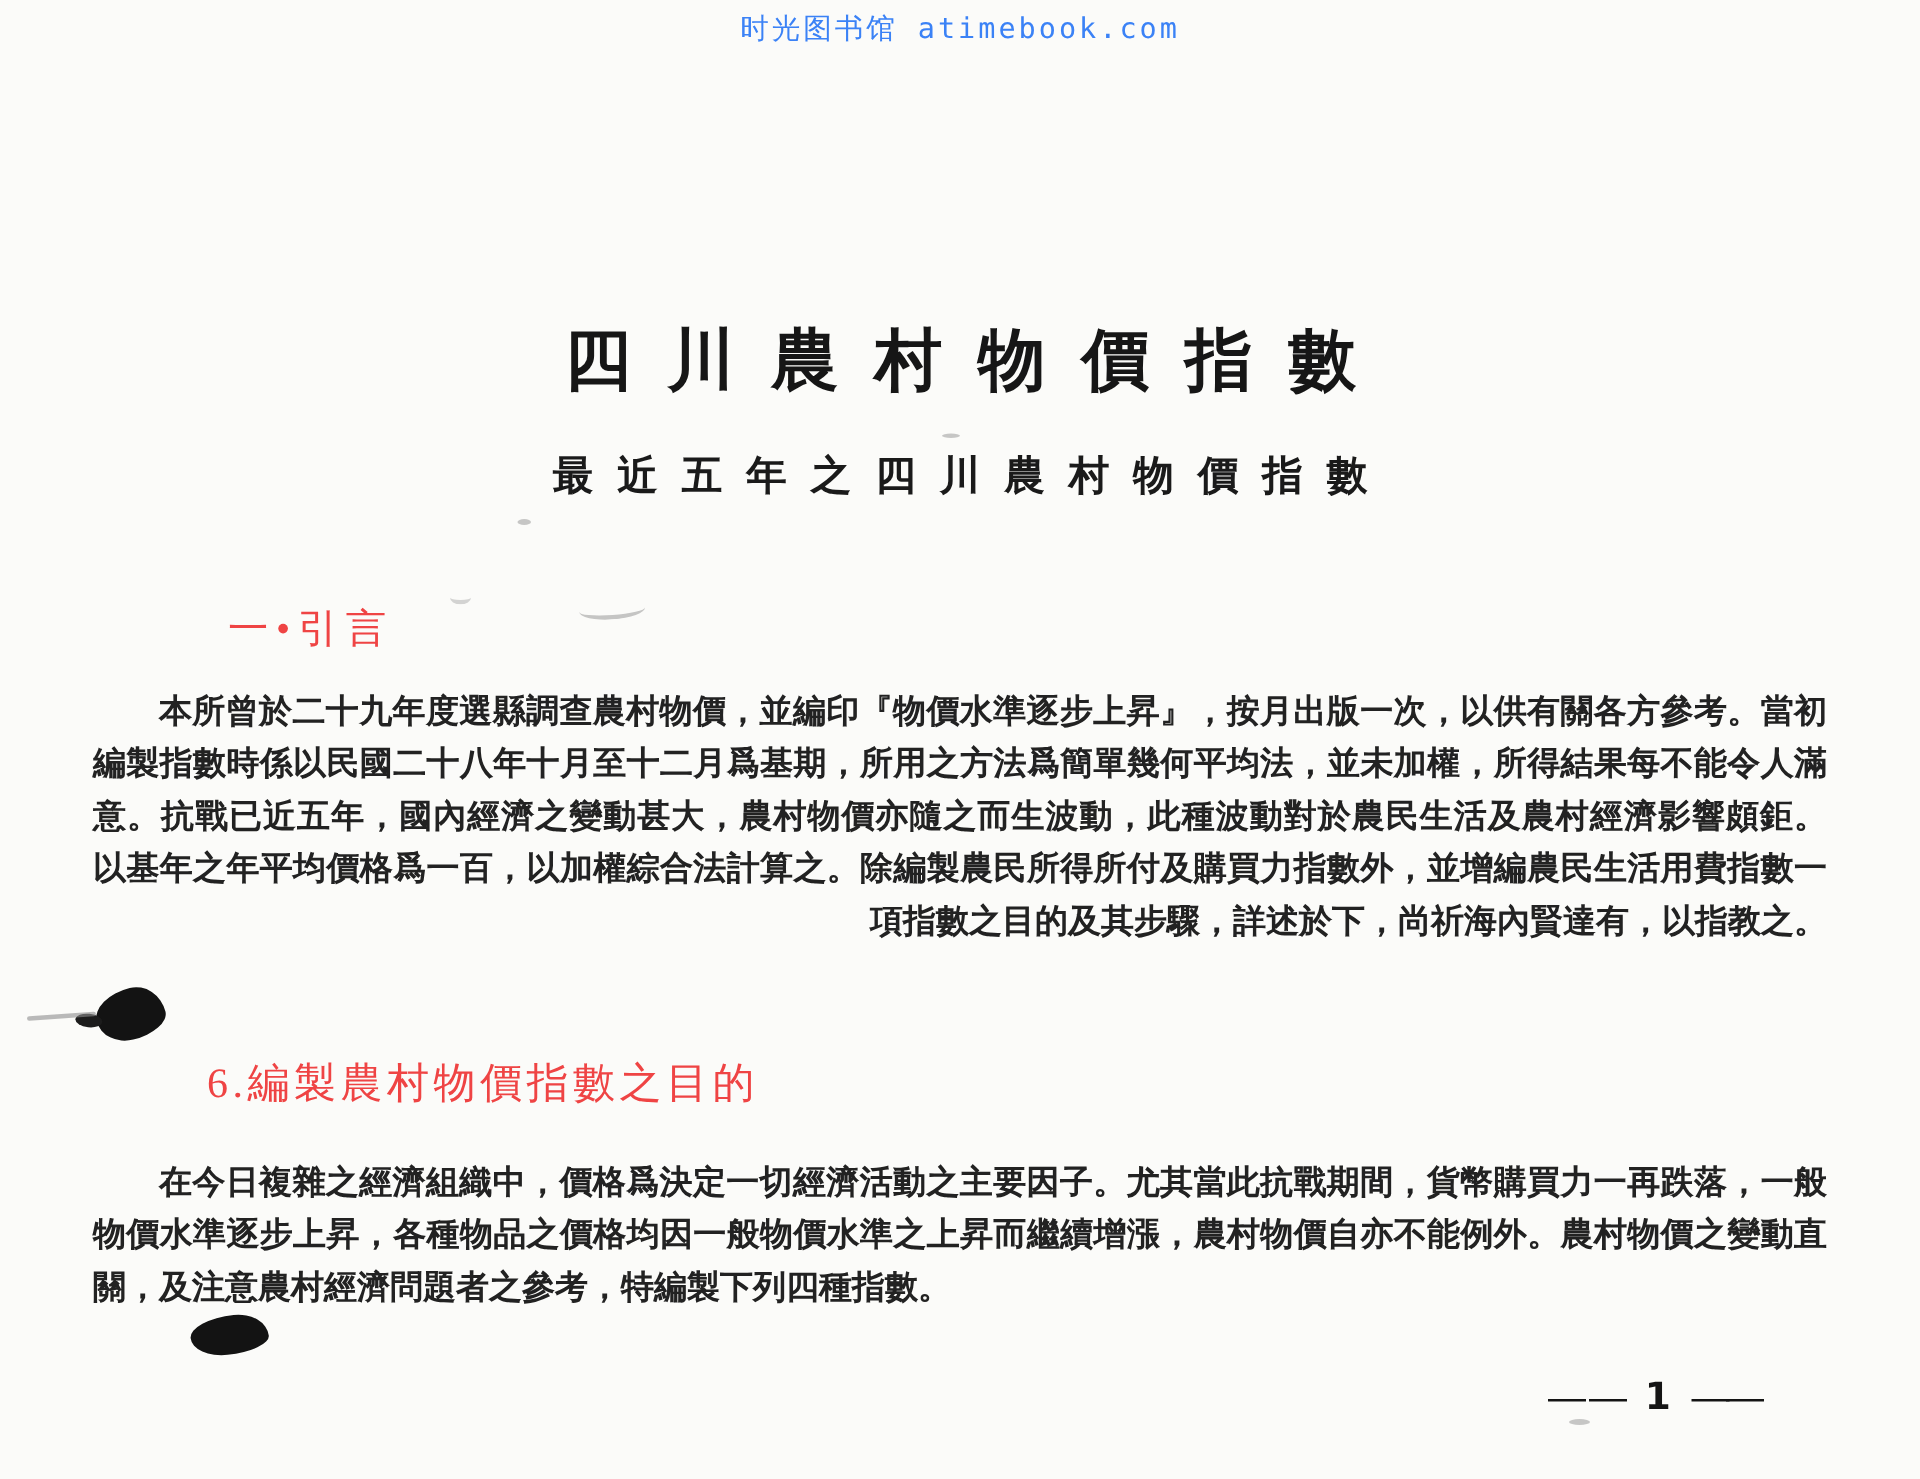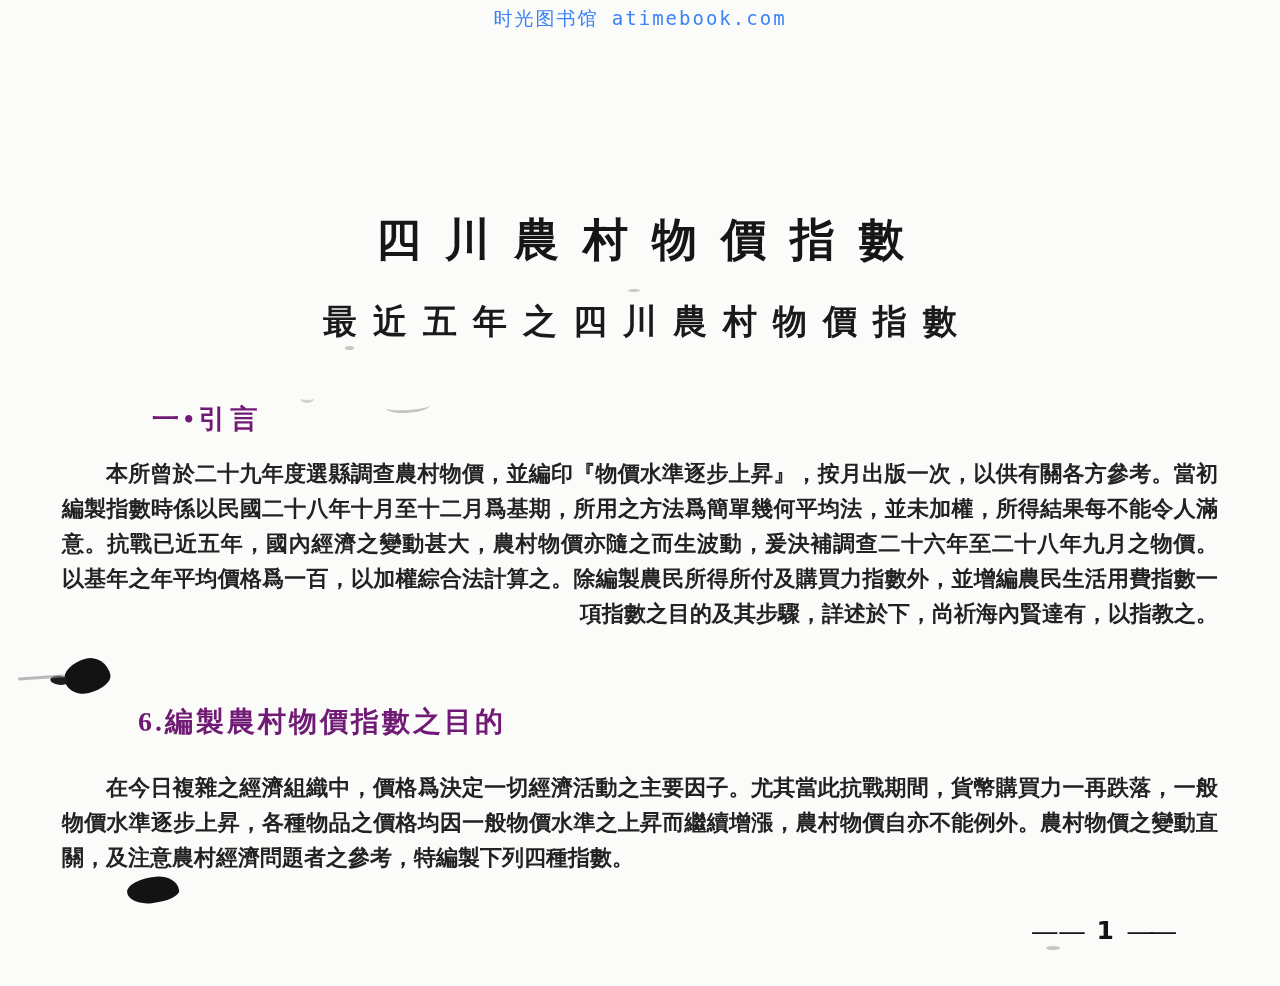--- a/index.html
+++ b/index.html
@@ -26,27 +26,27 @@
   .doc-title {
     top: 210px; left: 0; width: 100%;
     text-align: center;
     font-size: 45px; font-weight: bold;
     letter-spacing: 24px; text-indent: 24px;
     color: #161616;
   }
   .doc-subtitle {
     top: 299px; left: 0; width: 100%;
     text-align: center;
-    font-size: 34px; font-weight: bold;
+    font-size: 27px; font-weight: bold;
     letter-spacing: 16px; text-indent: 16px;
     color: #1a1a1a;
   }
   .sec-heading {
-    font-weight: bold;
-    color: #701a75;
+    font-weight: normal;
+    color: #ef4444;
     white-space: nowrap;
   }
   .h-intro   { left: 152px; top: 401px; font-size: 27px; letter-spacing: 5px; }
   .h-purpose { left: 138px; top: 703px; font-size: 28px; letter-spacing: 3px; }
 
   
   .para { left: 62px; width: 1156px; }
   .p1 { top: 456px; }
   .p2 { top: 770px; }
   .pline {
@@ -111,21 +111,21 @@
 
 <div class="abs doc-title">四川農村物價指數</div>
 
 <div class="abs doc-subtitle">最近五年之四川農村物價指數</div>
 
 <div class="abs sec-heading h-intro">一•引言</div>
 
 <div class="abs para p1">
   <div class="pline j indent">本所曾於二十九年度選縣調查農村物價，並編印『物價水準逐步上昇』，按月出版一次，以供有關各方參考。當初</div>
   <div class="pline j">編製指數時係以民國二十八年十月至十二月爲基期，所用之方法爲簡單幾何平均法，並未加權，所得結果每不能令人滿</div>
-  <div class="pline j">意。抗戰已近五年，國內經濟之變動甚大，農村物價亦隨之而生波動，爰決補調查二十六年至二十八年九月之物價。</div>
+  <div class="pline j">意。抗戰已近五年，國內經濟之變動甚大，農村物價亦隨之而生波動，此種波動對於農民生活及農村經濟影響頗鉅。</div>
   <div class="pline j">以基年之年平均價格爲一百，以加權綜合法計算之。除編製農民所得所付及購買力指數外，並增編農民生活用費指數一</div>
   <div class="pline blotpad">項指數之目的及其步驟，詳述於下，尚祈海內賢達有，以指教之。</div>
 </div>
 
 <div class="abs sec-heading h-purpose">6.編製農村物價指數之目的</div>
 
 <div class="abs para p2">
   <div class="pline j indent">在今日複雜之經濟組織中，價格爲決定一切經濟活動之主要因子。尤其當此抗戰期間，貨幣購買力一再跌落，一般</div>
   <div class="pline j">物價水準逐步上昇，各種物品之價格均因一般物價水準之上昇而繼續增漲，農村物價自亦不能例外。農村物價之變動直</div>
   <div class="pline">關，及注意農村經濟問題者之參考，特編製下列四種指數。</div>

